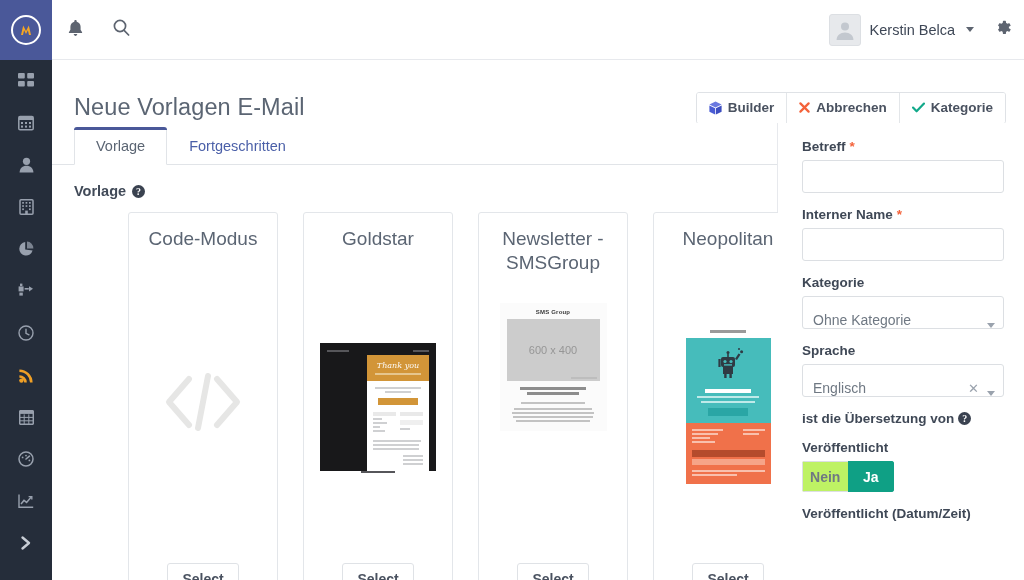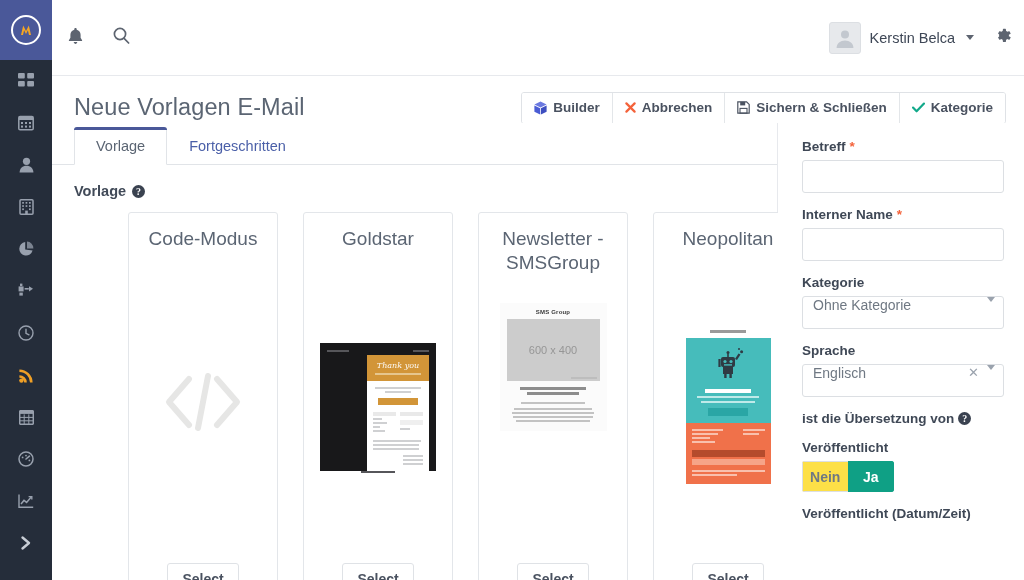--- a/index.html
+++ b/index.html
@@ -34,21 +34,21 @@
     height: 42px; width: 52px;
     display: flex; align-items: center; justify-content: center;
     color: #98a0ad;
   }
   .rail-item svg { display: block; }
   .rail-item.rss { color: #f0a026; }
   .rail-item.expand { color: #c8cdd5; }
 
   
   #topbar {
-    position: absolute; left: 52px; top: 0; right: 0; height: 76px;
+    position: absolute; left: 52px; top: 0; right: 0; height: 60px;
     background: #ffffff;
     border-bottom: 1px solid #e7e9ed;
     display: flex; align-items: center;
     z-index: 20;
   }
   .topbar-icon {
     width: 46px; height: 60px;
     display: flex; align-items: center; justify-content: center;
     color: #5d6470;
   }
@@ -278,36 +278,36 @@
   .req { color: #f4623a; font-weight: bold; }
   .finput {
     width: 202px; height: 33px;
     border: 1px solid #dcdfe3; border-radius: 3px;
     background: #ffffff;
   }
   .fselect {
     width: 202px; height: 33px;
     border: 1px solid #dcdfe3; border-radius: 3px;
     background: #ffffff;
-    display: flex; align-items: flex-start;
+    display: flex; align-items: flex-end;
     padding: 0 8px 0 10px;
     font-size: 14px; color: #6f7883;
   }
   .fselect .val { flex: 1; white-space: nowrap; overflow: hidden; text-overflow: ellipsis; }
   .fselect .clear { color: #9aa2ad; font-size: 13px; margin-right: 8px; }
   .dncaret {
     width: 0; height: 0; border-left: 4px solid transparent;
     border-right: 4px solid transparent; border-top: 5px solid #9aa2ad;
   }
   .toggle { display: flex; border-radius: 3px; overflow: hidden; width: 92px; }
   .tg {
     flex: 1; height: 31px; display: flex; align-items: center; justify-content: center;
     font-size: 14px; font-weight: bold;
   }
-  .tg.off { background: #fde047; color: #6f7883; border: 1px solid #dcdfe3; border-right: none; }
+  .tg.off { background: #bef264; color: #6f7883; border: 1px solid #dcdfe3; border-right: none; }
   .tg.on  { background: #0fa085; color: #ffffff; border: 1px solid #0fa085; }
 </style>
 </head>
 <body>
 
 <div id="sidebar">
   <div id="sidebar-logo">
     <div class="logo-circle">
       <svg width="16" height="16" viewBox="0 0 16 16" aria-hidden="true">
         <path d="M3 13 L5.2 3.6 L8 9 L10.8 3.6 L13 13 L11 13 L9.9 8.2 L8 12 L6.1 8.2 L5 13 Z" fill="#f5a623"></path>
@@ -514,30 +514,20 @@
 
     <div class="tb-btn">
       <span class="tbi cancel">
         <svg width="11" height="11" viewBox="0 0 11 11">
             <path d="M1.4 1.4 9.6 9.6 M9.6 1.4 1.4 9.6" stroke="currentColor" stroke-width="2.2" stroke-linecap="round"></path>
           </svg>
       </span>
       <span>Abbrechen</span>
     </div>
 
-    <div class="tb-btn">
-      <span class="tbi save">
-        <svg width="13" height="13" viewBox="0 0 13 13">
-            <path d="M0.8 0.8 H9.6 L12.2 3.4 V12.2 H0.8Z" fill="none" stroke="currentColor" stroke-width="1.2"></path>
-            <rect x="3.2" y="0.8" width="5" height="3.6" fill="currentColor"></rect>
-            <rect x="3" y="7.4" width="7" height="4.8" fill="none" stroke="currentColor" stroke-width="1.1"></rect>
-          </svg>
-      </span>
-      <span>Sichern &amp; Schließen</span>
-    </div>
 
     <div class="tb-btn">
       <span class="tbi apply">
         <svg width="13" height="11" viewBox="0 0 13 11">
             <path d="M1 5.6 4.6 9.3 12 1.6" fill="none" stroke="currentColor" stroke-width="2.2" stroke-linecap="round" stroke-linejoin="round"></path>
           </svg>
       </span>
       <span>Kategorie</span>
     </div>
   </div>

